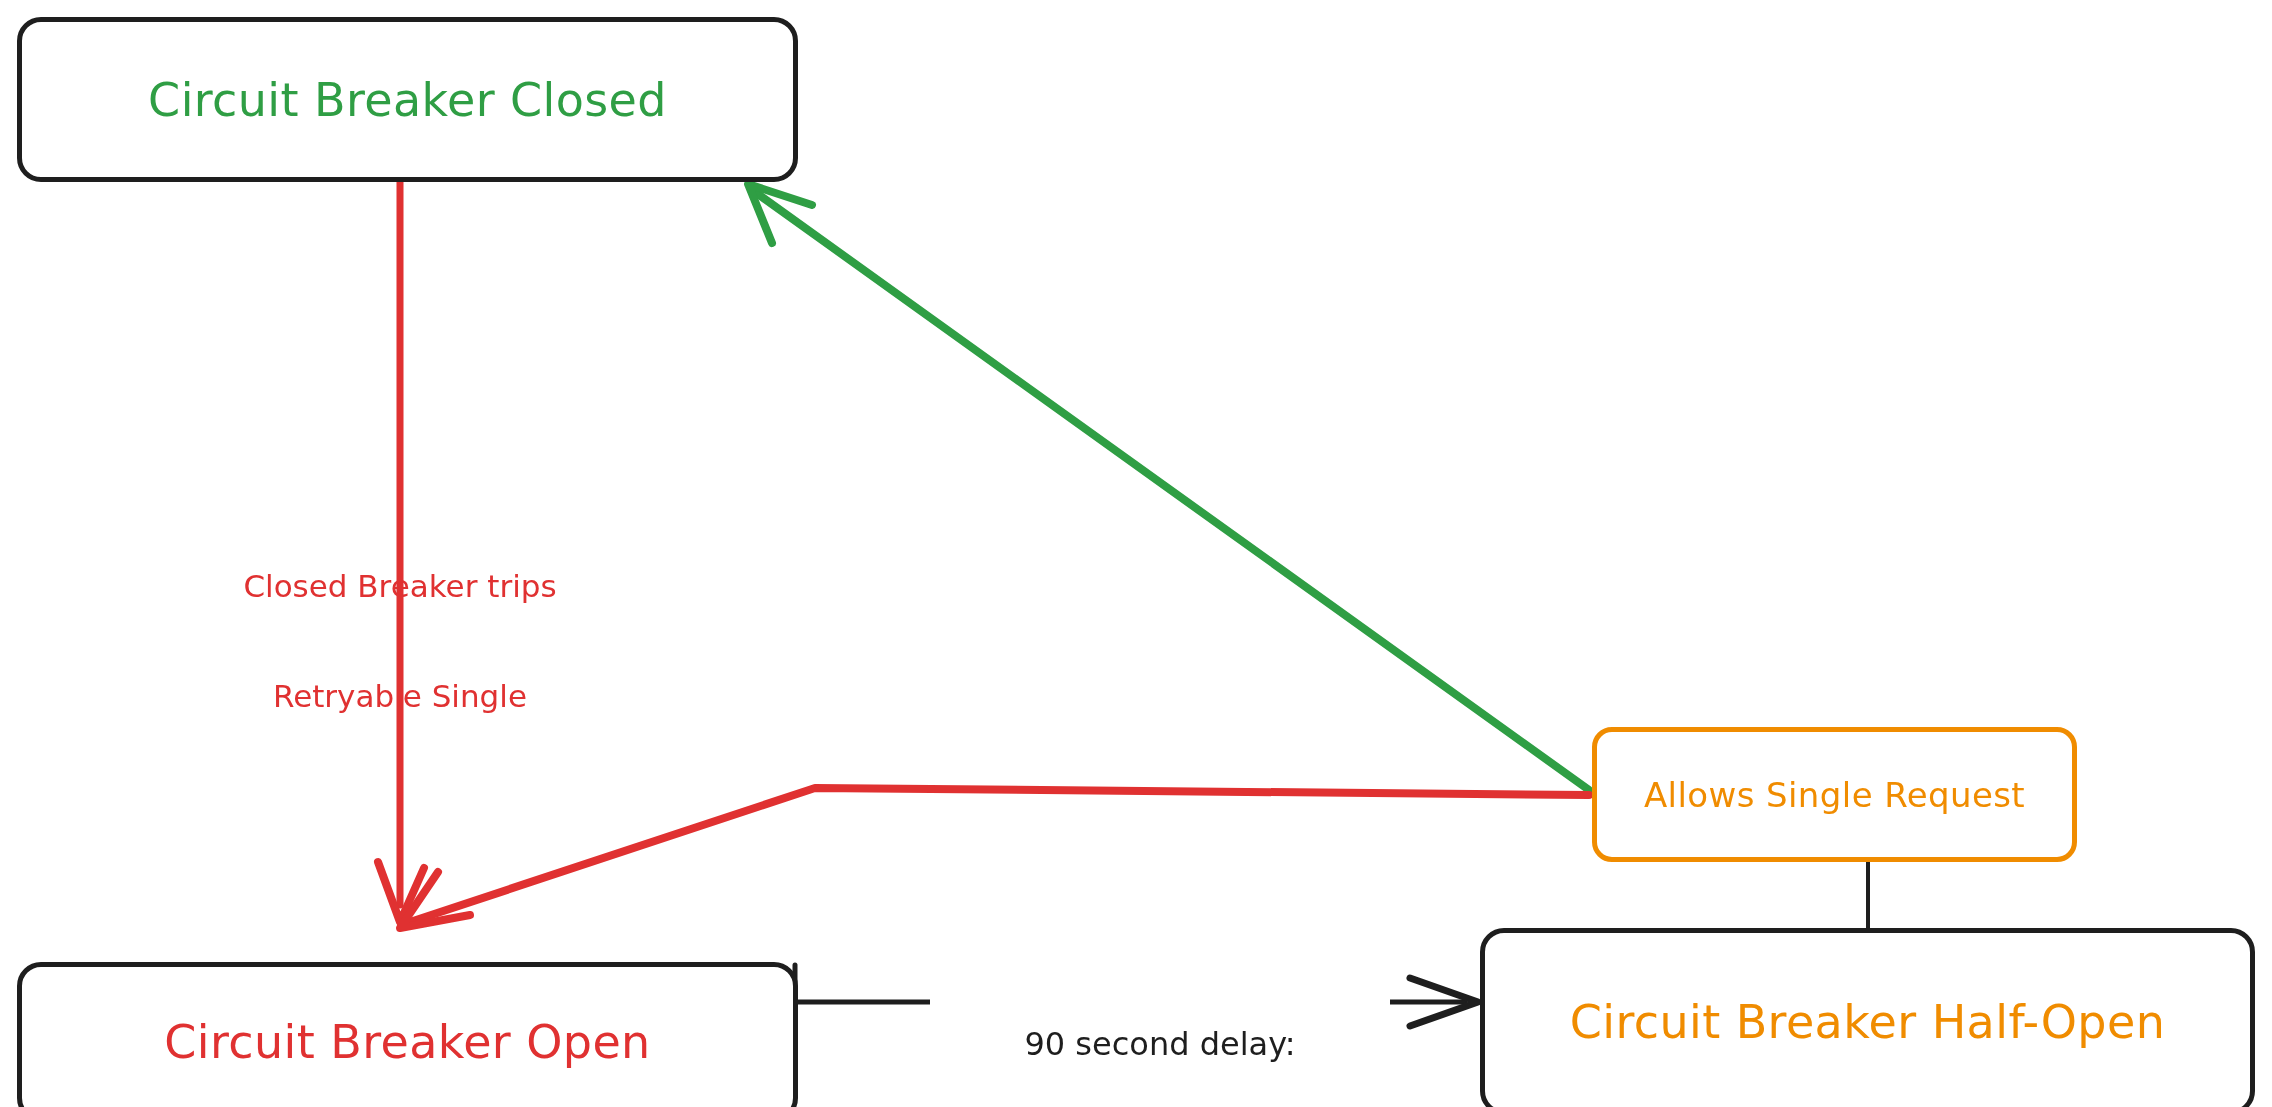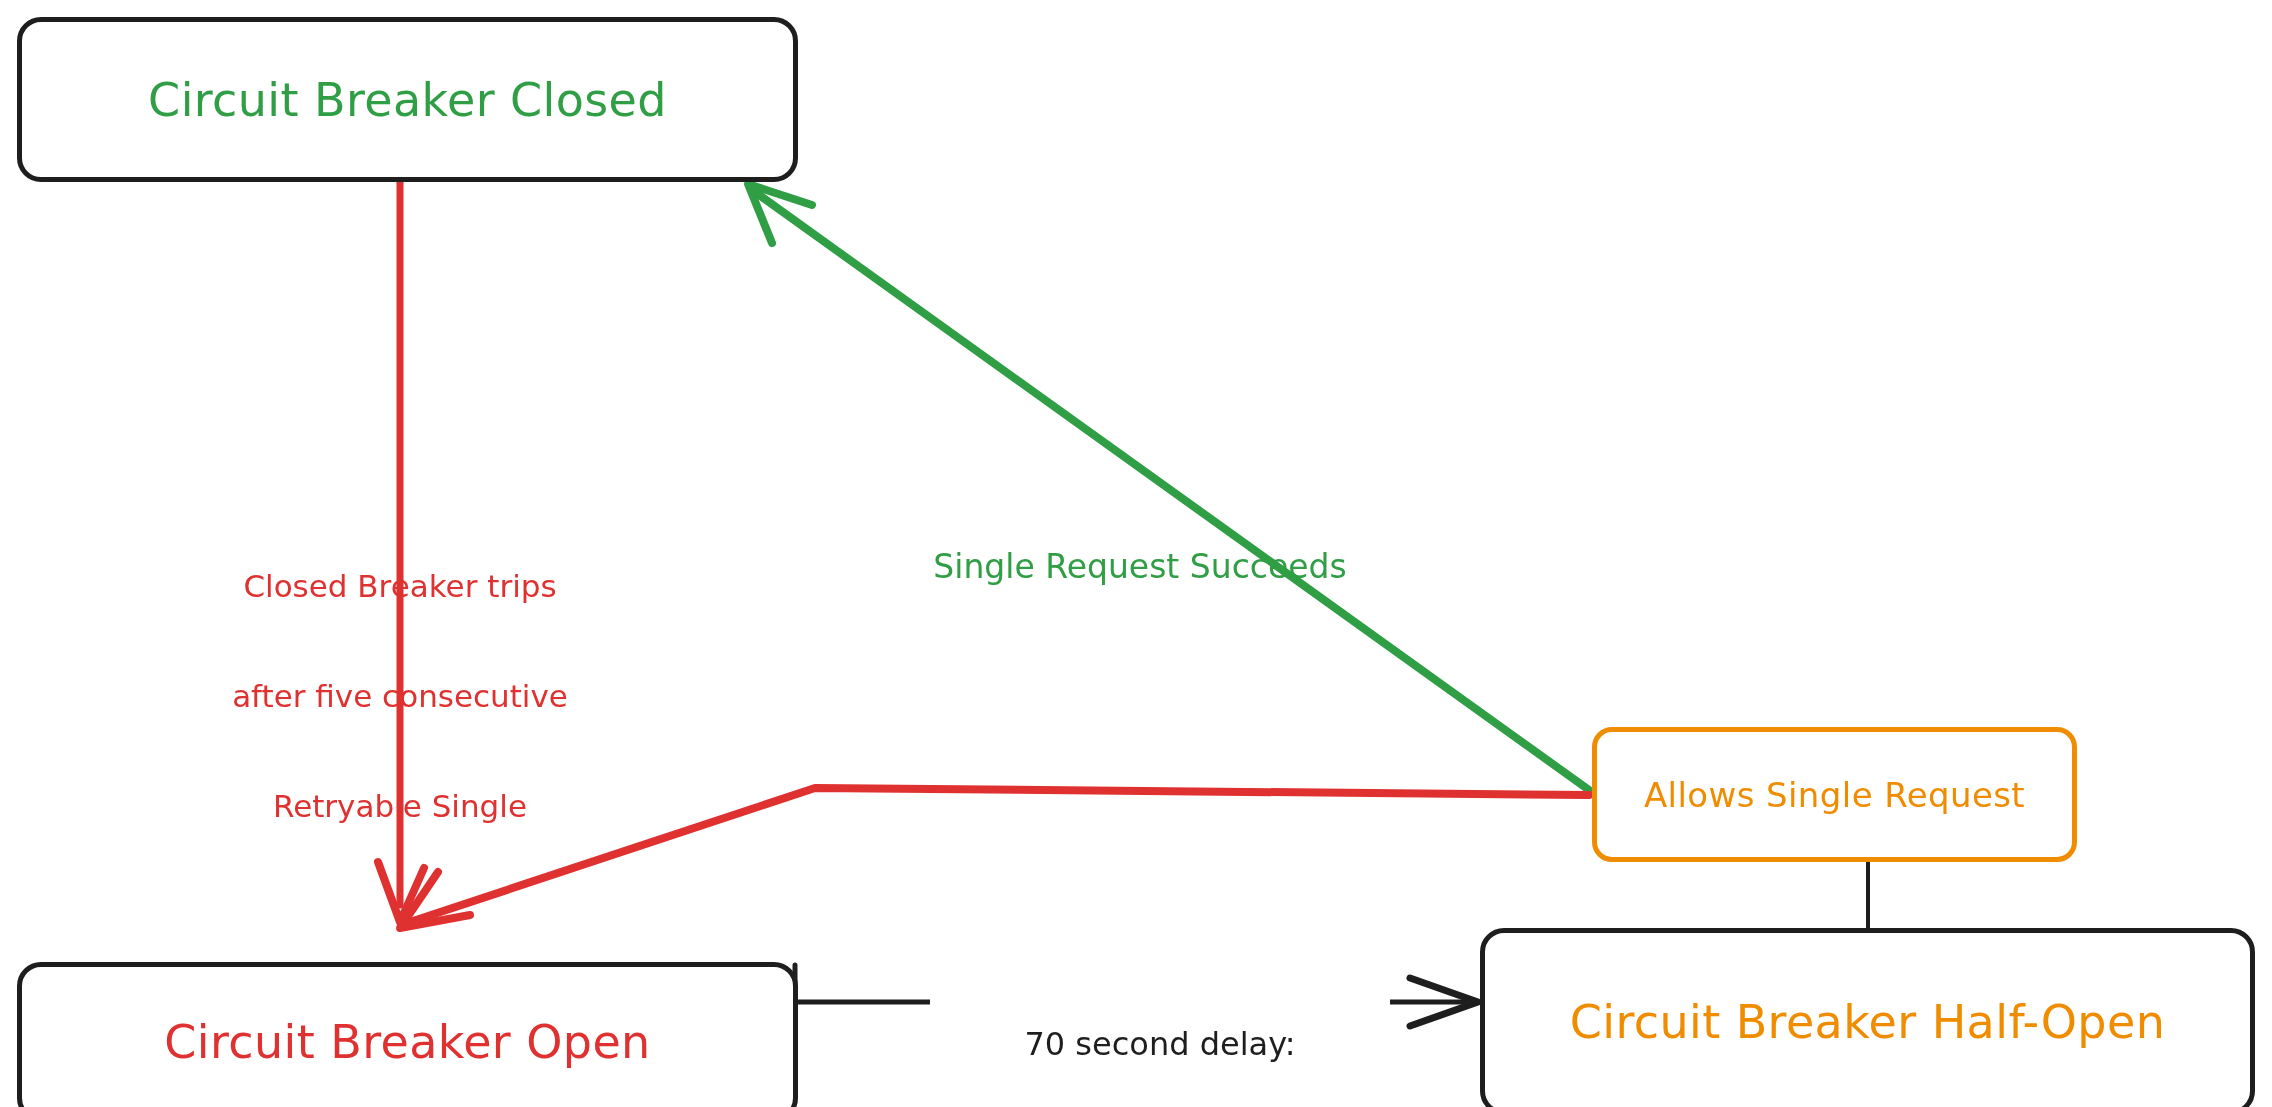--- a/index.html
+++ b/index.html
@@ -149,27 +149,23 @@
   <div class="node node-black" id="node-half-open">
     <span class="node-label">Circuit Breaker Half-Open</span>
   </div>
 
   <div class="node node-orange" id="node-allows">
     <span class="node-label">Allows Single Request</span>
   </div>
 
   <div class="edge-label" id="label-trips">
     <span class="lbl-line">Closed Breaker trips</span>
-    <span class="lbl-line">after five consecutive</span>
     <span class="lbl-line">Retryable Single</span>
   </div>
 
-  <div class="edge-label" id="label-succeeds">
-    <span class="lbl-line">Single Request Succeeds</span>
-  </div>
 
 
   <div class="edge-label" id="label-delay">
-    <span class="lbl-line">70 second delay:</span>
+    <span class="lbl-line">90 second delay:</span>
     
   </div>
 
 </div>
 
 </body></html>

